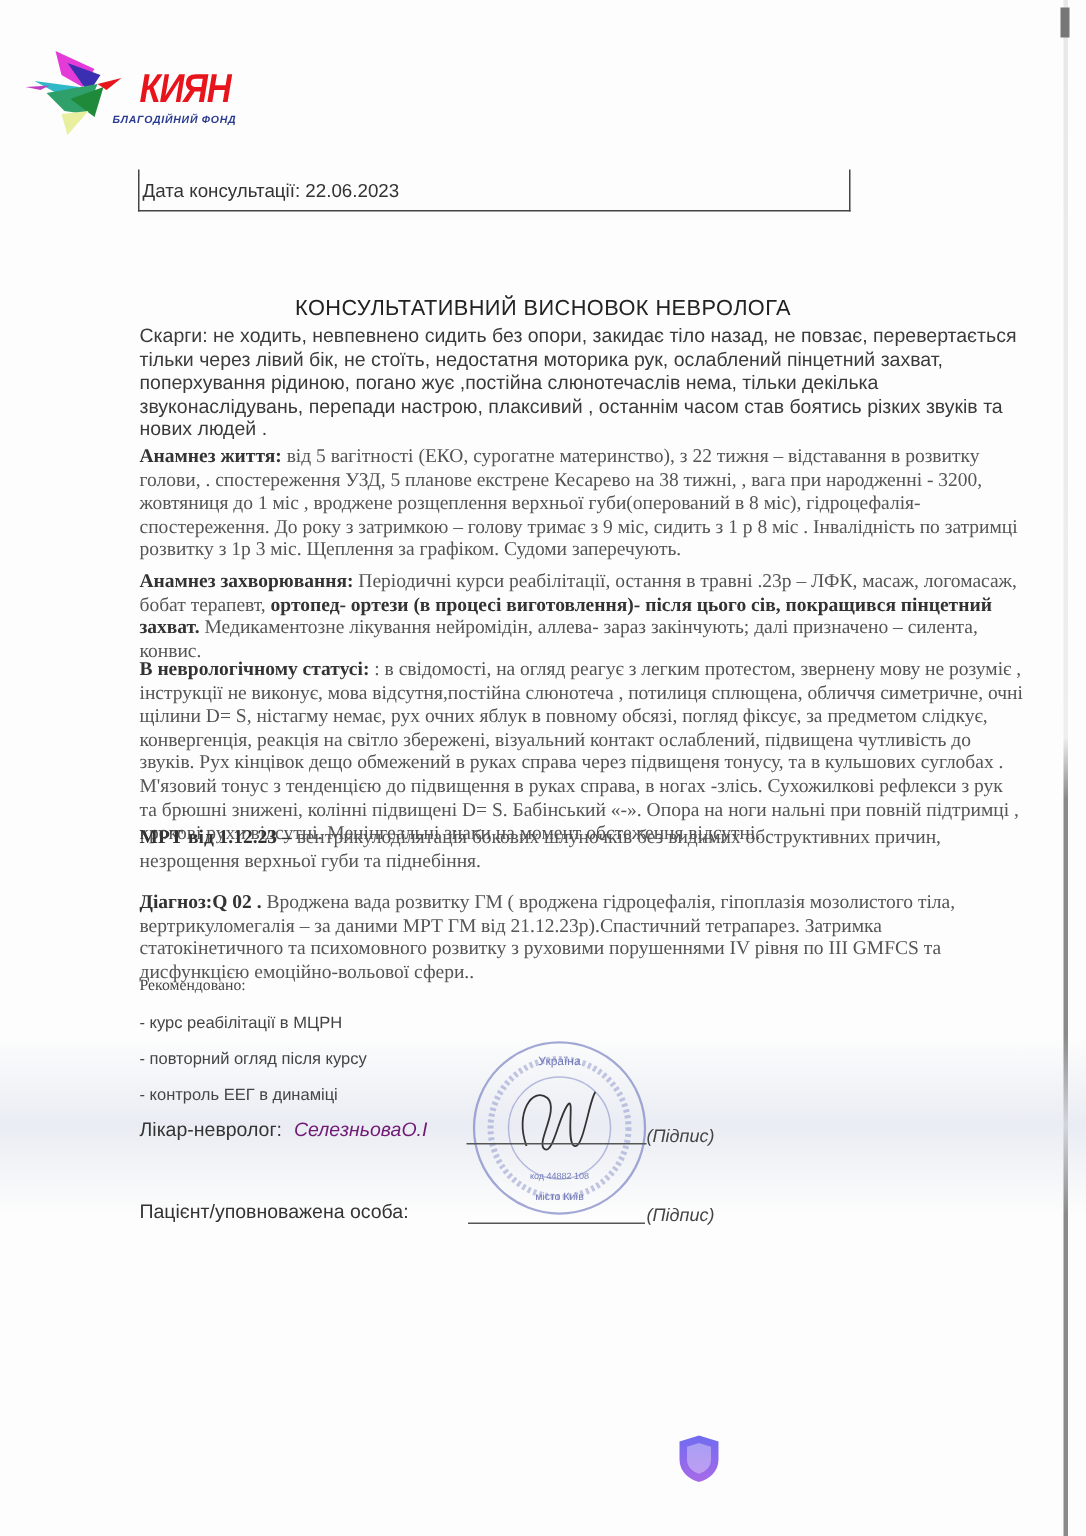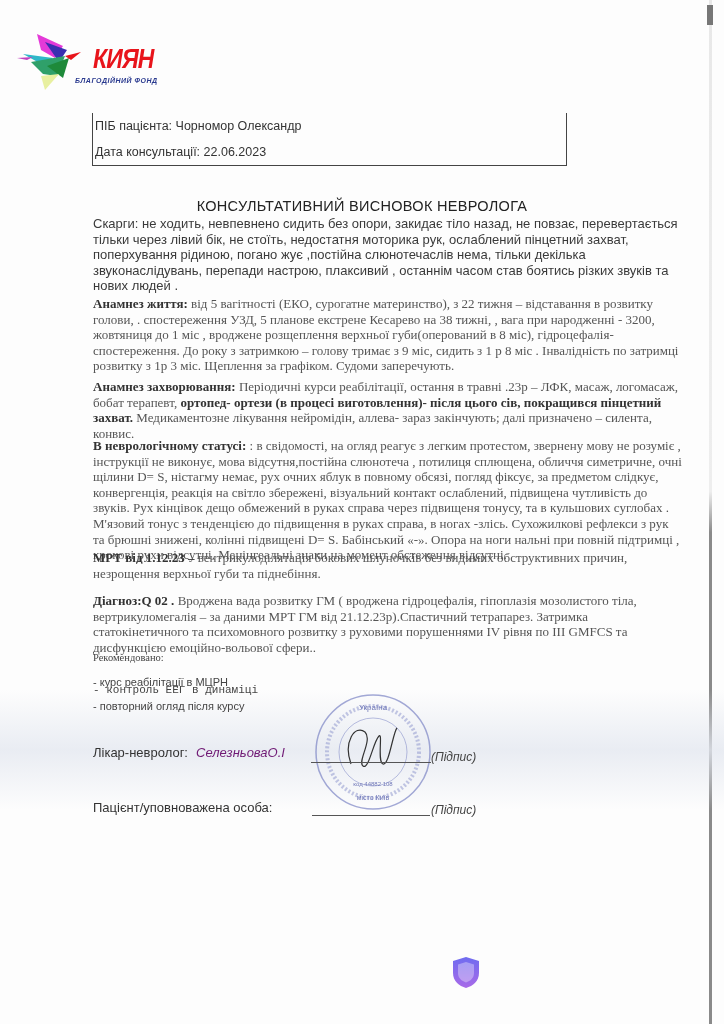--- a/index.html
+++ b/index.html
@@ -54,21 +54,21 @@
   .p-life { top: 296px; font-family: Liberation Serif, serif; }
   .p-disease { top: 379px; }
   .p-status { top: 438px; }
   .p-mri { top: 550px; }
   .p-dx { top: 593px; }
 
   .rec-title { position: absolute; left: 93px; top: 652px; font-size: 10.5px; color: #444; }
   .rec-item { position: absolute; left: 93px; font-size: 11px; color: #444; }
   .rec-item.i1 { top: 676px; }
   .rec-item.i2 { top: 700px; }
-  .rec-item.i3 { top: 684px; font-family: Liberation Mono, monospace; }
+  .rec-item.i3 { top: 724px; }
 
   .doctor-label { position: absolute; left: 93px; top: 745px; font-size: 13px; color: #333; }
   .doctor-label .name { font-style: italic; color: #701a75; margin-left: 8px; }
   .sig-line1 { position: absolute; left: 311px; top: 762px; width: 120px; border-bottom: 1px solid #555; }
   .sig-label1 { position: absolute; left: 431px; top: 750px; font-size: 12px; font-style: italic; color: #444; }
 
   .patient-label { position: absolute; left: 93px; top: 800px; font-size: 13px; color: #333; }
   .sig-line2 { position: absolute; left: 312px; top: 815px; width: 118px; border-bottom: 1px solid #555; }
   .sig-label2 { position: absolute; left: 431px; top: 803px; font-size: 12px; font-style: italic; color: #444; }
 
@@ -100,21 +100,20 @@
     <polygon points="32,34 54,26 48,46" fill="#1e8a3a"></polygon>
     <polygon points="26,44 44,42 30,58" fill="#e8f0a0"></polygon>
     <polygon points="2,26 18,25 12,28" fill="#c040c0"></polygon>
     <polygon points="50,24 66,20 56,28" fill="#e8141b"></polygon>
   </svg>
   <div class="logo-word">КИЯН</div>
   <div class="logo-sub">БЛАГОДІЙНИЙ ФОНД</div>
 </div>
 
 <div class="info-box">
-  <div class="info-row r1">ПІБ пацієнта: Чорномор Олександр</div>
   <div class="info-row">Дата консультації: 22.06.2023</div>
 </div>
 
 <div class="doc-title">КОНСУЛЬТАТИВНИЙ ВИСНОВОК НЕВРОЛОГА</div>
 
 <div class="para p-complaints">
   <span>Скарги:</span><span> не ходить, невпевнено сидить без опори, закидає тіло назад, не повзає, перевертається тільки через лівий бік, не стоїть, недостатня моторика рук, ослаблений пінцетний захват, поперхування рідиною, погано жує ,постійна слюнотечаслів нема, тільки декілька звуконаслідувань, перепади настрою, плаксивий , останнім часом став боятись різких звуків та нових людей .</span>
 </div>
 
 <div class="para serif p-life">

